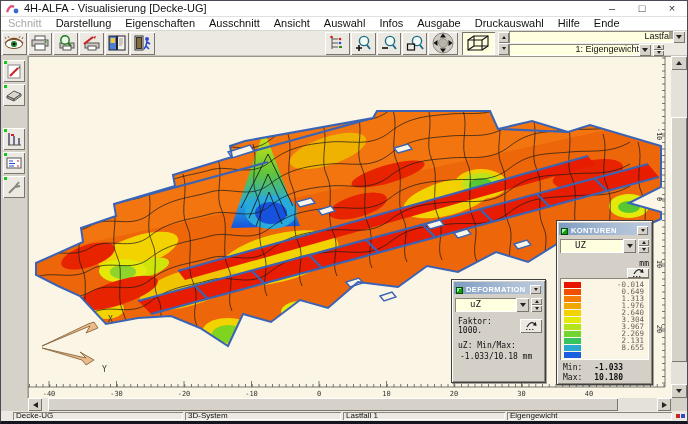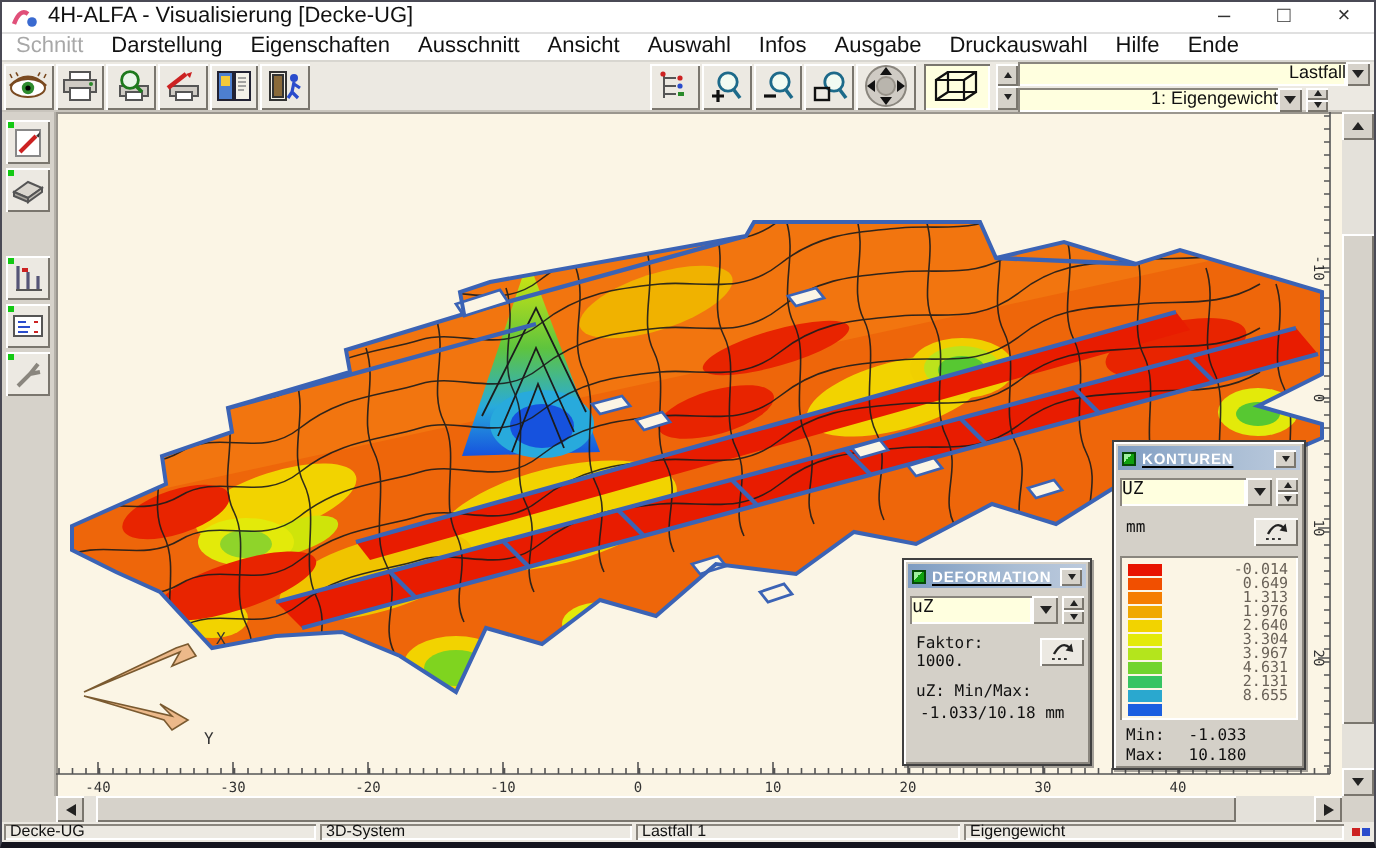--- a/index.html
+++ b/index.html
@@ -56,43 +56,43 @@
   .hscroll-row{ height:13px; display:flex; }
   .hs-left-pad{ width:27px; background:#d6d2ca; }
   .hscroll{ flex:1; background:#e4e1da; display:flex; }
   .hscroll .arrowbox{ width:14px; }
   .hthumb{ width:570px; margin-left:6px; background:#d6d2ca; box-shadow: inset 1px 1px 0 #fff, inset -1px -1px 0 #7a766e; }
   .hs-corner{ width:16px; background:#d6d2ca; }
   
   .statusbar{ height:10px; background:#ece9e2; display:flex; gap:2px; padding:1px 1px; }
   .sfield{ font-size:8px; line-height:8px; color:#111; padding-left:3px; background:#ece9e2;
     box-shadow: inset 1px 1px 0 #8a867e, inset -1px -1px 0 #fff; overflow:hidden;}
-  .sfield.f1{ width:156px;} .sfield.f2{ width:156px;} .sfield.f3{ width:162px;} .sfield.f4{ flex:1;}
+  .sfield.f1{ width:170px;margin-left:11px;} .sfield.f2{ width:156px;} .sfield.f3{ width:162px;} .sfield.f4{ flex:1;}
   .sicon{ width:12px; display:flex; align-items:center; justify-content:center; gap:1px;}
   
   .panel{ position:absolute; background:#d4d0c8; border:1px solid #404040;
     box-shadow: inset 1px 1px 0 #fff, inset -1px -1px 0 #8a867e, 1px 1px 0 rgba(60,60,60,.45); z-index:5;}
-  .ptitle{ height:12px; margin:2px; background:linear-gradient(90deg,#7e9cc2,#a9bdd4 60%,#bccadd); display:flex; align-items:center; padding:0 2px;text-decoration:underline;}
+  .ptitle{ height:12px; margin:2px; background:linear-gradient(90deg,#7e9cc2,#a9bdd4 60%,#bccadd); display:flex; align-items:flex-end; padding:0 2px;}
   .ptitle .picon{ width:7px; height:7px; margin-right:3px; background:linear-gradient(135deg,#9ff09f 40%,#0fa10f 40%); border:1px solid #064a06;}
   .ptitle .ptext{ font-size:7.5px; font-weight:bold; color:#fff; letter-spacing:.4px; }
   .ptitle .pbtn{ margin-left:auto; width:11px; height:9px; background:#d6d2ca; display:flex; align-items:center; justify-content:center;
     box-shadow: inset 1px 1px 0 #fff, inset -1px -1px 0 #7a766e;}
   .prow{ display:flex; align-items:stretch; height:14px; margin:4px 3px 0 3px;}
-  .pfield{ flex:1; background:#ffffdf; font-family:"DejaVu Sans Mono",monospace; font-size:9px; line-height:13px; padding-left:1px; color:#111;
+  .pfield{ flex:1; background:#ffffdf; font-family:"DejaVu Sans Mono",monospace; font-size:9px; line-height:13px; padding-left:15px; color:#111;
     box-shadow: inset 1px 1px 0 #8a867e, inset -1px -1px 0 #fff;}
   .plabel{ font-family:"DejaVu Sans Mono",monospace; font-size:8px; color:#111; }
   .applybtn{ width:22px; height:14px; background:#ece9e2; display:flex; align-items:center; justify-content:center;
     box-shadow: inset 1px 1px 0 #fff, inset -1px -1px 0 #7a766e;}
   .legendbox{ margin:5px 3px 0 3px; background:#fbf5e5; padding:3px 3px 2px 4px;
     box-shadow: inset 1px 1px 0 #8a867e, inset -1px -1px 0 #fff;}
   .lrow{ display:flex; align-items:center; height:7px; }
   .lswatch{ width:17px; height:6px; }
   .lval{ flex:1; text-align:right; font-family:"DejaVu Sans Mono",monospace; font-size:7.5px; color:#6a6258; padding-right:2px;}
   .minmax{ display:flex; margin:3px 6px 0 6px; font-family:"DejaVu Sans Mono",monospace; font-size:8px; color:#111;}
-  .minmax .mv{ margin-left:12px; }
+  .minmax .mv{ margin-left:12px;font-weight:bold; }
 </style>
 </head>
 <body>
 
 <div class="window">
 
   <div class="titlebar">
     <svg class="appicon" viewBox="0 0 14 12">
       <path d="M1,9 Q4,1 8,4" stroke="#e0507a" stroke-width="2.2" fill="none"></path>
       <circle cx="10" cy="8" r="2.4" fill="#3a6ad0"></circle>
@@ -517,21 +517,21 @@
         </div>
       <div class="spin-col">
         <div class="sp">
             <span class="tri-up"></span>
           </div>
         <div class="sp">
             <span class="tri-down"></span>
           </div>
       </div>
     </div>
-    <div class="prow" style="align-items:flex-start; margin-top:6px;">
+    <div class="prow" style="align-items:flex-end; margin-top:6px;flex-direction:column;">
       <span class="plabel" style="flex:1; padding-left:3px">mm</span>
       <div class="applybtn">
         <svg width="14" height="10" viewBox="0 0 14 10">
           <path d="M2,8.5 h1.4 M5,8.5 h1.4 M8,8.5 h1.4" stroke="#333" stroke-width="1"></path>
           <path d="M3,6 Q7,-1 11,3" fill="none" stroke="#222" stroke-width="1.2"></path>
           <path d="M11.8,0.8 L12.6,5 L8.8,4.2 Z" fill="#222"></path>
         </svg>
       </div>
     </div>
     <div class="legendbox">
@@ -558,21 +558,21 @@
       <div class="lrow">
           <span class="lswatch" style="background: rgb(227, 234, 10);"></span>
           <span class="lval">3.304</span>
         </div>
       <div class="lrow">
           <span class="lswatch" style="background: rgb(180, 229, 28);"></span>
           <span class="lval">3.967</span>
         </div>
       <div class="lrow">
           <span class="lswatch" style="background: rgb(114, 212, 46);"></span>
-          <span class="lval">4.631</span>
+          <span class="lval">2.269</span>
         </div>
       <div class="lrow">
           <span class="lswatch" style="background: rgb(54, 196, 99);"></span>
           <span class="lval">2.131</span>
         </div>
       <div class="lrow">
           <span class="lswatch" style="background: rgb(42, 168, 207);"></span>
           <span class="lval">8.655</span>
         </div>
       <div class="lrow">

